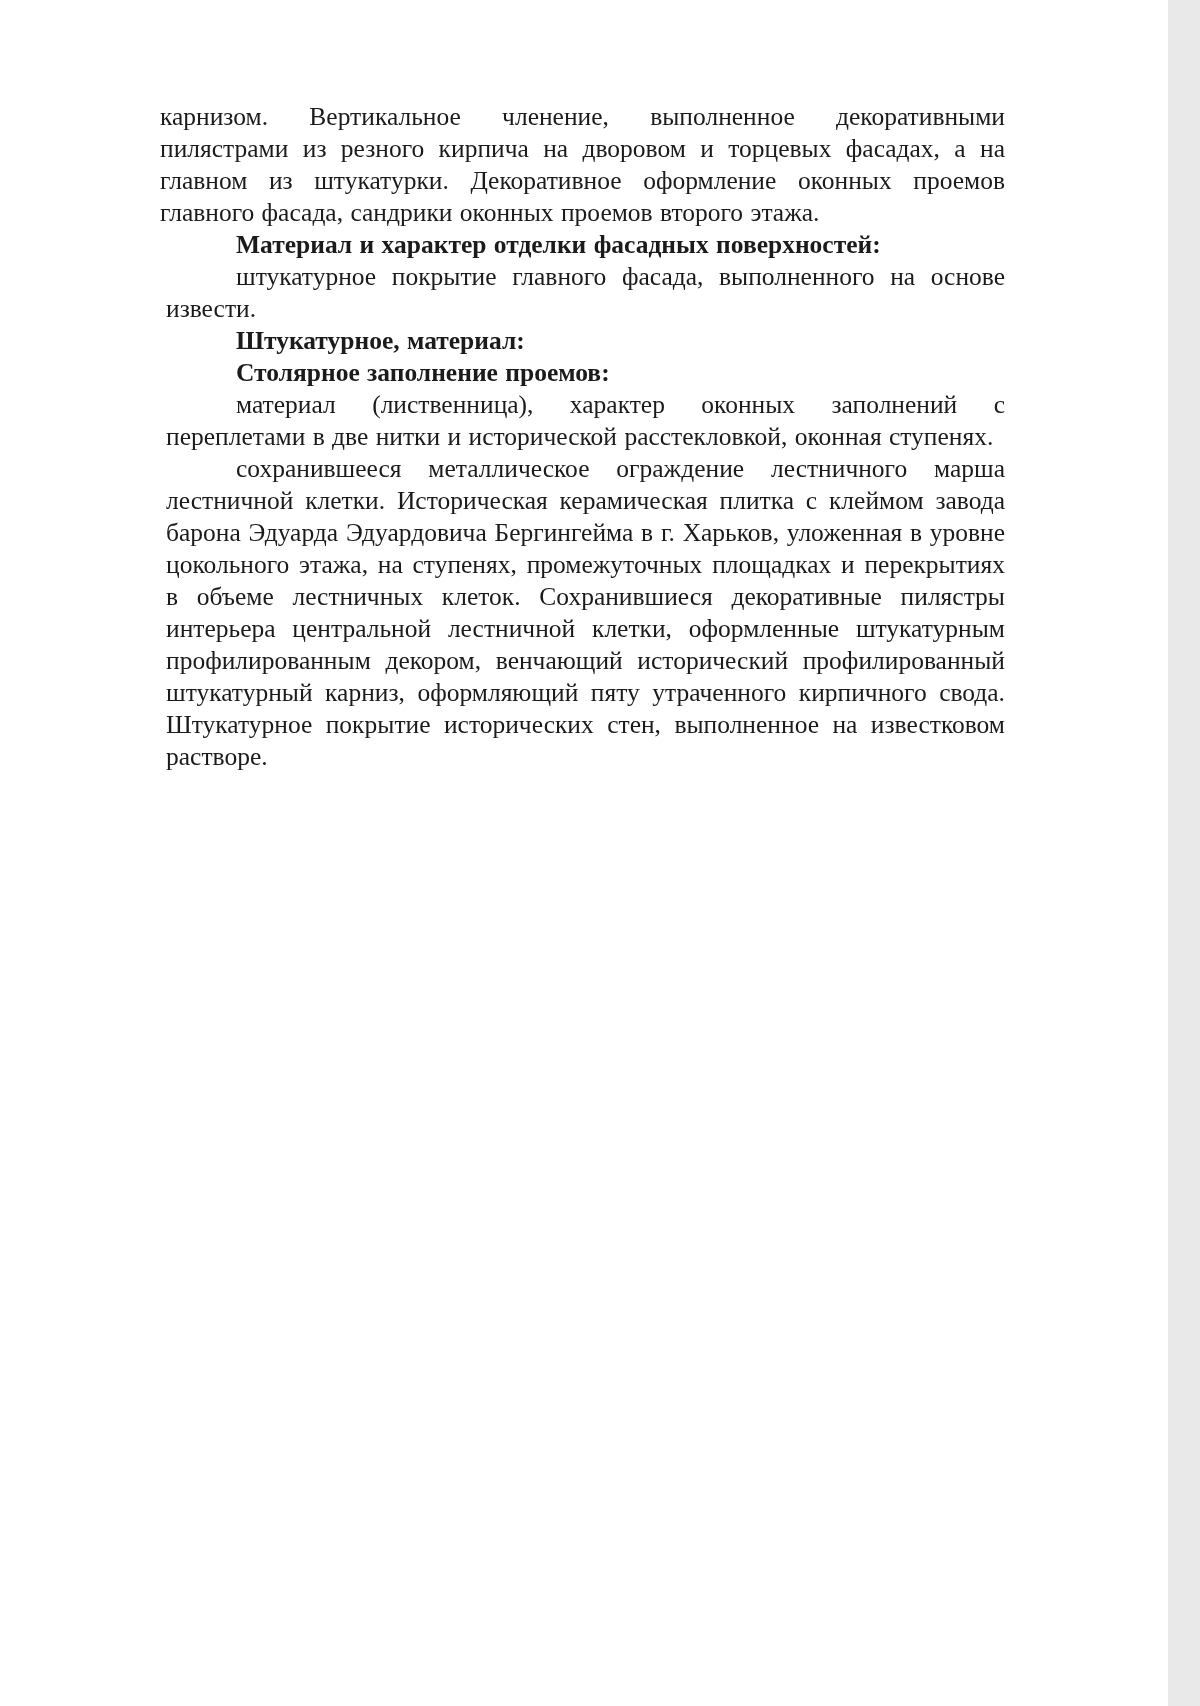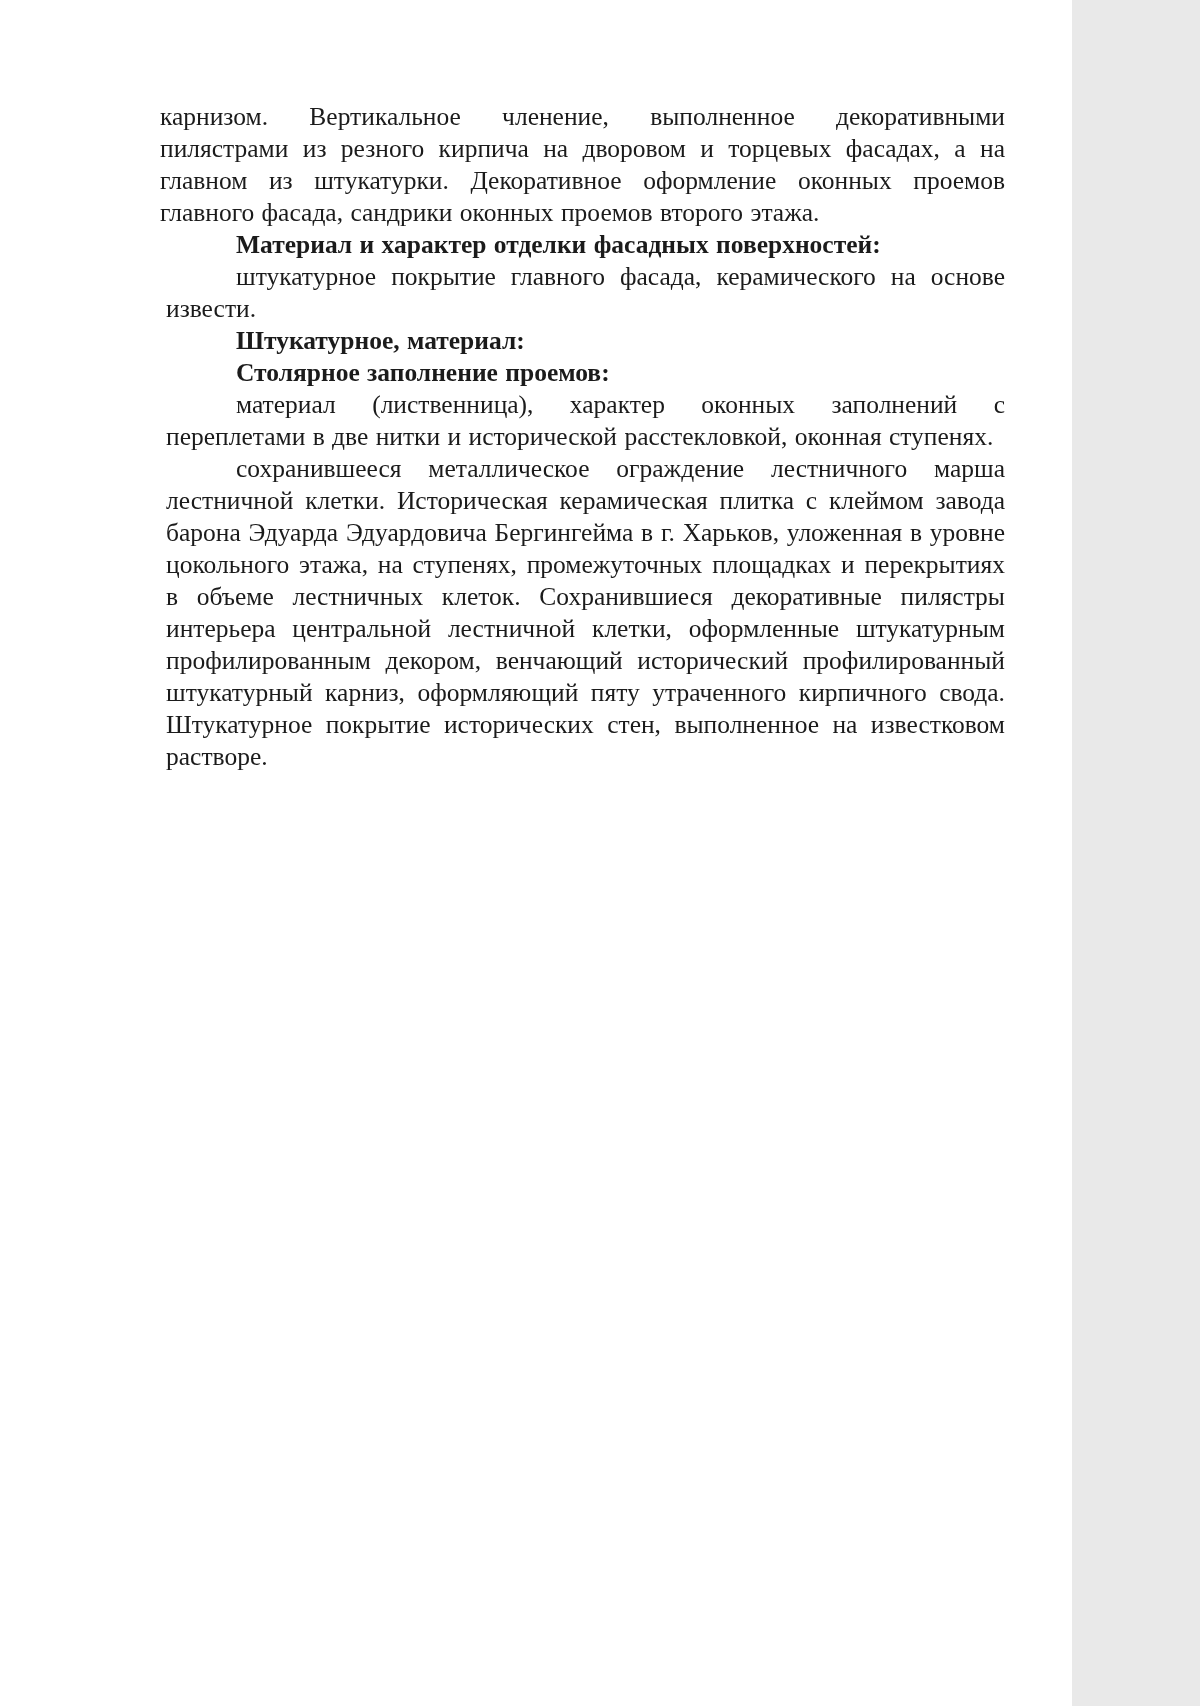--- a/index.html
+++ b/index.html
@@ -2,21 +2,21 @@
 <html><head>
 <meta charset="utf-8">
 <style>
   html, body {
     margin: 0;
     padding: 0;
     background: #e9e9e9;
   }
   .page {
     position: relative;
-    width: 1072px;
+    width: 1168px;
     height: 1706px;
     background: #ffffff;
     overflow: hidden;
     font-family: "Liberation Serif", "DejaVu Serif", serif;
   }
   .text-block {
     position: absolute;
     left: 160px;
     top: 101px;
     width: 845px;
@@ -40,19 +40,19 @@
     text-align: left;
   }
 </style>
 </head>
 <body>
 
 <div class="page">
   <div class="text-block">
       <p class="body">карнизом. Вертикальное членение, выполненное декоративными пилястрами из резного кирпича на дворовом и торцевых фасадах, а на главном из штукатурки. Декоративное оформление оконных проемов главного фасада, сандрики оконных проемов второго этажа.</p>
       <p class="heading indent">Материал и характер отделки фасадных поверхностей:</p>
-      <p class="body indent">штукатурное покрытие главного фасада, керамического на основе извести.</p>
+      <p class="body indent">штукатурное покрытие главного фасада, выполненного на основе извести.</p>
       <p class="heading indent">Штукатурное, материал:</p>
       <p class="heading indent">Столярное заполнение проемов:</p>
       <p class="body indent">материал (лиственница), характер оконных заполнений с переплетами в две нитки и исторической расстекловкой, оконная ступенях.</p>
       <p class="body indent">сохранившееся металлическое ограждение лестничного марша лестничной клетки. Историческая керамическая плитка с клеймом завода барона Эдуарда Эдуардовича Бергингейма в г. Харьков, уложенная в уровне цокольного этажа, на ступенях, промежуточных площадках и перекрытиях в объеме лестничных клеток. Сохранившиеся декоративные пилястры интерьера центральной лестничной клетки, оформленные штукатурным профилированным декором, венчающий исторический профилированный штукатурный карниз, оформляющий пяту утраченного кирпичного свода. Штукатурное покрытие исторических стен, выполненное на известковом растворе.</p>
     </div>
 </div>
 
 </body></html>

